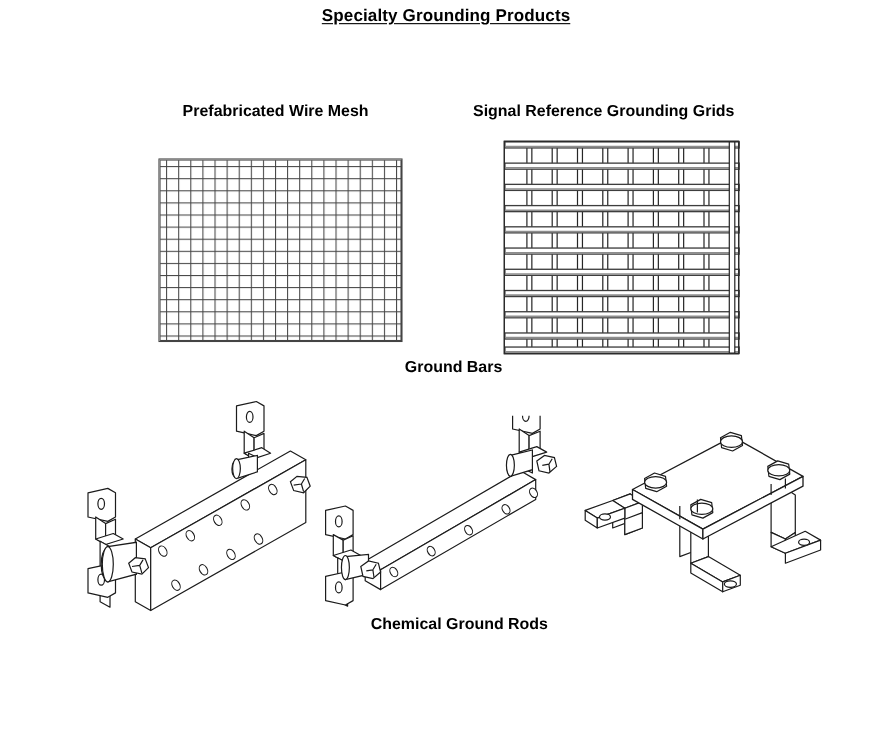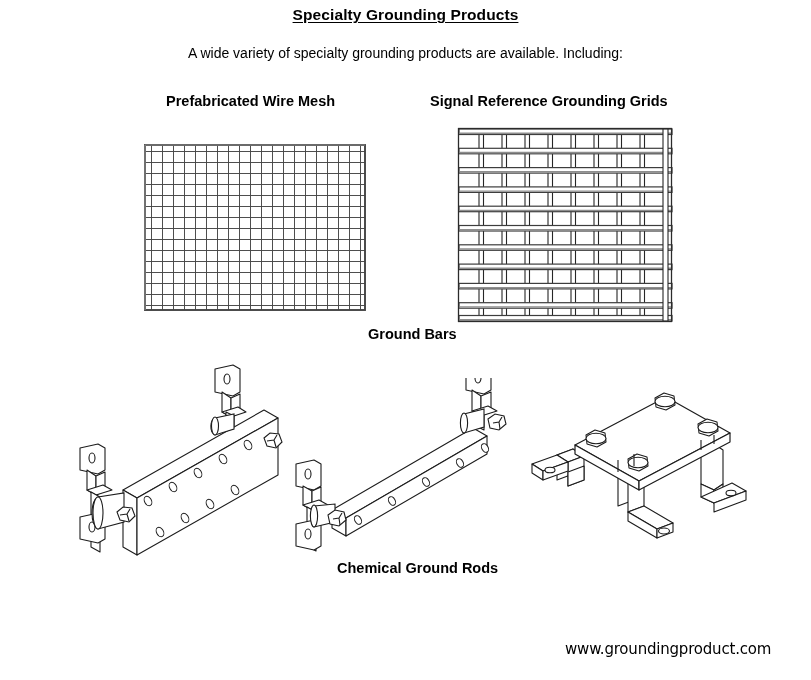--- a/index.html
+++ b/index.html
@@ -71,21 +71,20 @@
   #fig-bar-2 { left: 288px; top: 378px; }
   #fig-bar-3 { left: 518px; top: 388px; }
 </style>
 </head>
 <body>
 
 <div class="page">
 
   <div class="doc-title"><span>Specialty Grounding Products</span></div>
 
-  <div class="intro">A wide variety of specialty grounding products are available.  Including:</div>
 
   <div class="sec-head" id="head-grid">Signal Reference Grounding Grids</div>
   <div class="sec-head" id="head-mesh">Prefabricated Wire Mesh</div>
   <div class="sec-head" id="head-bars">Ground Bars</div>
   <div class="sec-head" id="head-rods">Chemical Ground Rods</div>
 
   <div class="fig" id="fig-mesh">
     <svg width="230" height="175" viewBox="0 0 230 175">
       <defs>
         <pattern id="meshPat" width="11" height="11" patternUnits="userSpaceOnUse">
@@ -323,15 +322,14 @@
 
       <g fill="none" stroke="#1c1c1c" stroke-width="1.1">
         <path d="M100 84 L100 72"></path>
         <path d="M116 78 L116 66"></path>
         <path d="M183 62 L183 52"></path>
         <path d="M196 56 L196 47"></path>
       </g>
     </svg>
   </div>
 
-  <div class="site-url">www.groundingproduct.com</div>
 
 </div>
 
 </body></html>

